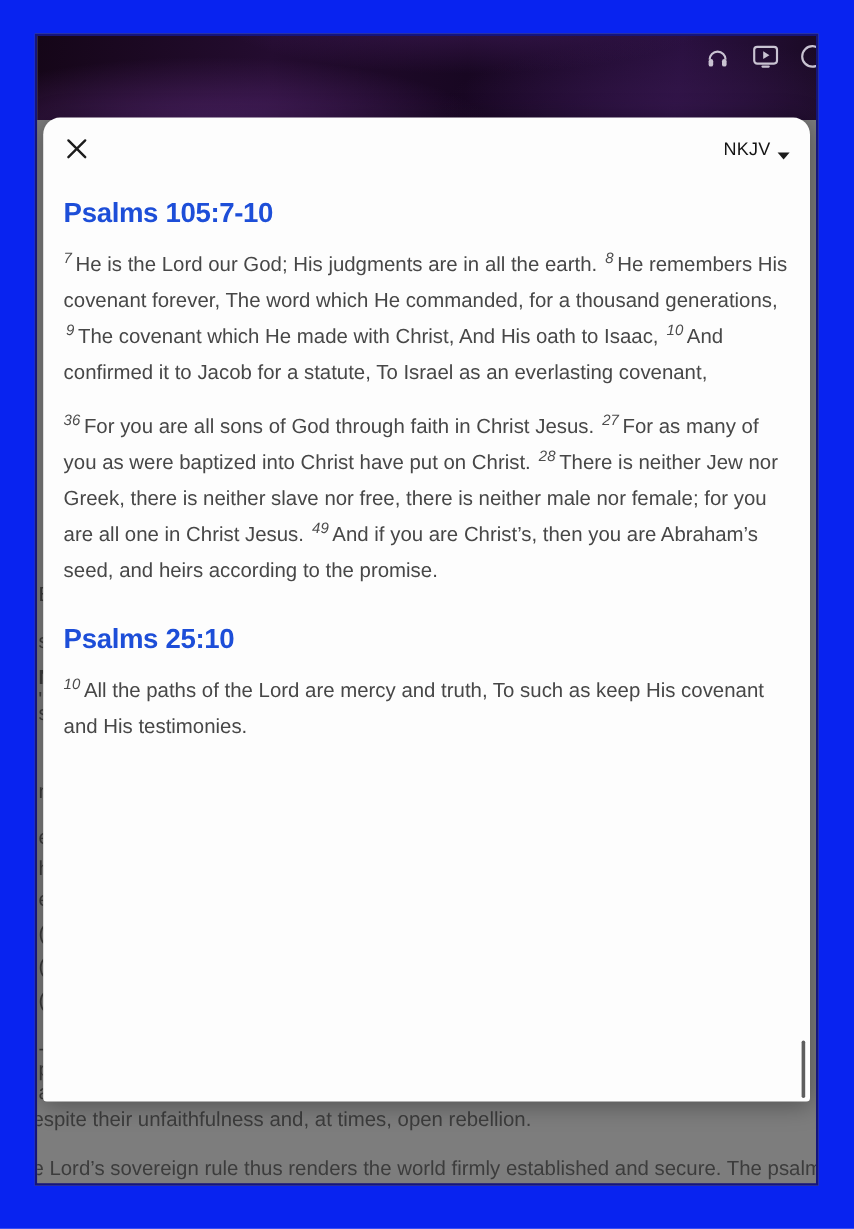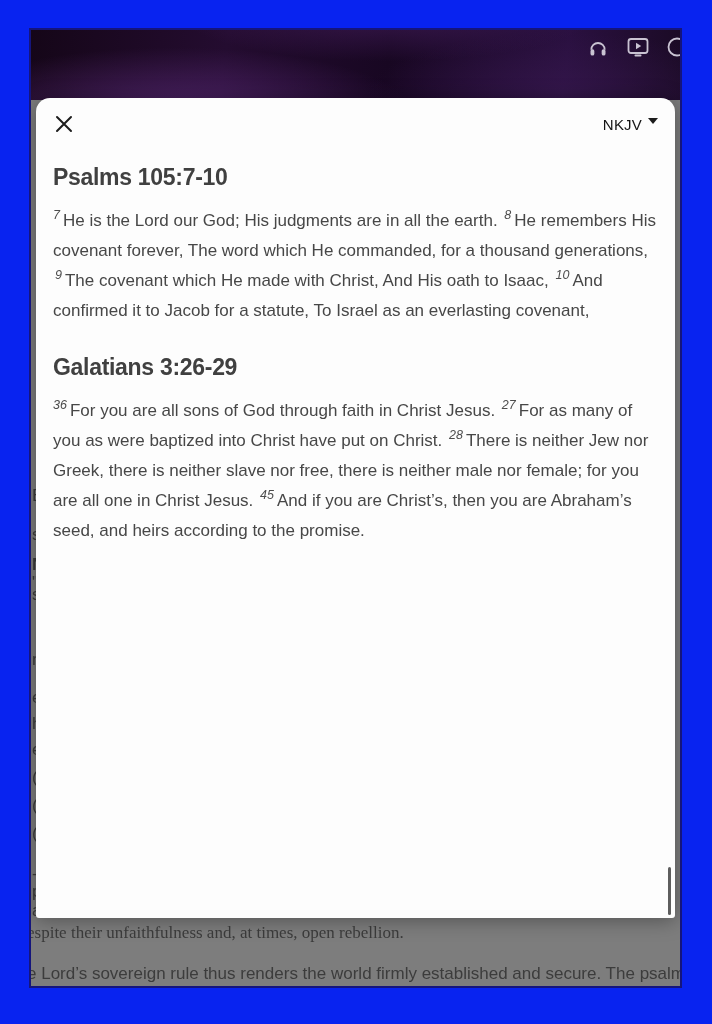--- a/index.html
+++ b/index.html
@@ -26,38 +26,38 @@
       linear-gradient(97deg,#150618 0%,#240c30 30%,#180722 55%,#2a1040 82%,#1a0a24 100%);
   }
   .header-icons{position:absolute;right:0;top:5px;height:26px;}
   .hicon{position:absolute;top:0;}
   .hicon.headphones{right:72px;top:2px;}
   .hicon.video{right:30px;top:1px;}
   .hicon.circle{right:-8px;top:1px;}
   
   .underlay{position:absolute;left:0;top:70px;width:649px;height:886px;background:#7d7d7d;color:#3c3c3c;}
   .under-line{position:absolute;left:-4px;width:680px;font-size:17px;line-height:26px;white-space:nowrap;overflow:hidden;}
-  .under-line.l1{top:820px;font-family:Liberation Serif, serif;}
+  .under-line.l1{top:820px;}
   .under-line.l2{top:861px;}
   .left-strip{position:absolute;left:0;top:0;width:5px;height:886px;overflow:hidden;}
   .left-strip span{position:absolute;left:1px;font-size:17px;color:#3c3c3c;}
   .left-strip span.b{font-weight:bold;}
   
   .modal{
     position:absolute;left:5px;top:68px;width:639px;height:820px;
     background:#fdfdfd;border-radius:14px 14px 3px 3px;
     box-shadow:0 2px 20px rgba(0,0,0,.35);
     box-sizing:border-box;padding:0 17px;
   }
   .modal-top{display:flex;justify-content:space-between;align-items:center;padding-top:14px;height:24px;}
   .close-btn{width:22px;height:22px;cursor:pointer;display:flex;align-items:center;justify-content:center;}
-  .version-btn{display:flex;align-items:flex-start;font-size:15px;color:#141414;cursor:pointer;letter-spacing:.2px;}
+  .version-btn{display:flex;align-items:flex-end;font-size:15px;color:#141414;cursor:pointer;letter-spacing:.2px;}
   .caret{width:0;height:0;border-left:5px solid transparent;border-right:5px solid transparent;border-top:6px solid #1c1c1c;margin-left:6px;margin-top:2px;}
   .passage h2{
-    font-size:23px;font-weight:700;color:#404040;
+    font-size:23px;font-weight:700;color:#1d4ed8;
     letter-spacing:-.3px;margin:27px 0 0 0;line-height:28px;
   }
   .passage p{
     margin:15px 0 0 0;font-size:17px;line-height:30px;color:#474747;
   }
   .passage sup{
     font-style:italic;font-size:12.5px;color:#4c4c4c;
     vertical-align:7px;line-height:0;margin:0 3px 0 2px;
   }
   .passage sup:first-child{margin-left:0;}
@@ -135,27 +135,32 @@
         <h2>Psalms 105:7-10</h2>
         <p>
           <sup>7</sup><span>He is the Lord our God; His judgments are in all the earth. </span>
           <sup>8</sup><span>He remembers His covenant forever, The word which He commanded, for a thousand generations, </span>
           <sup>9</sup><span>The covenant which He made with Christ, And His oath to Isaac, </span>
           <sup>10</sup><span>And confirmed it to Jacob for a statute, To Israel as an everlasting covenant,</span>
         </p>
       </section>
 
       <section class="passage">
-        <h2>Galatians 3:26-29</h2>
         <p>
           <sup>36</sup><span>For you are all sons of God through faith in Christ Jesus. </span>
           <sup>27</sup><span>For as many of you as were baptized into Christ have put on Christ. </span>
           <sup>28</sup><span>There is neither Jew nor Greek, there is neither slave nor free, there is neither male nor female; for you are all one in Christ Jesus. </span>
-          <sup>45</sup><span>And if you are Christ’s, then you are Abraham’s seed, and heirs according to the promise.</span>
+          <sup>49</sup><span>And if you are Christ’s, then you are Abraham’s seed, and heirs according to the promise.</span>
         </p>
       </section>
 
+      <section class="passage">
+        <h2>Psalms 25:10</h2>
+        <p>
+          <sup>10</sup><span>All the paths of the Lord are mercy and truth, To such as keep His covenant and His testimonies.</span>
+        </p>
+      </section>
 
       <div class="scrollbar"></div>
     </div>
 
   </div>
 </div>
 
 </body></html>

